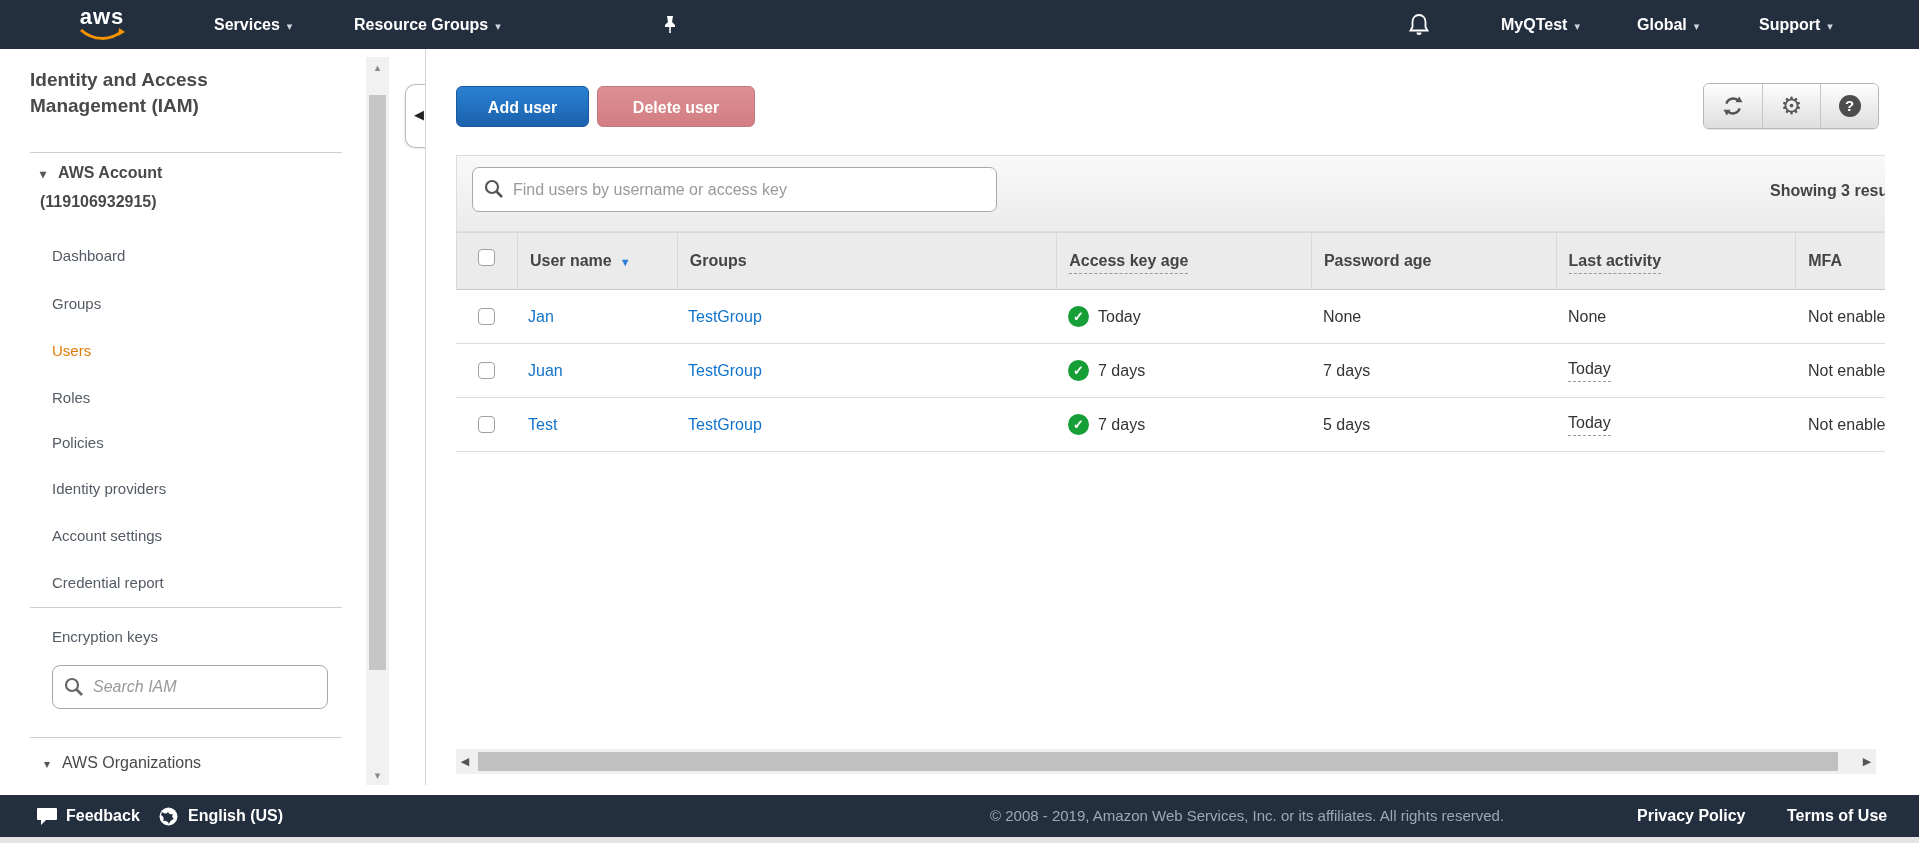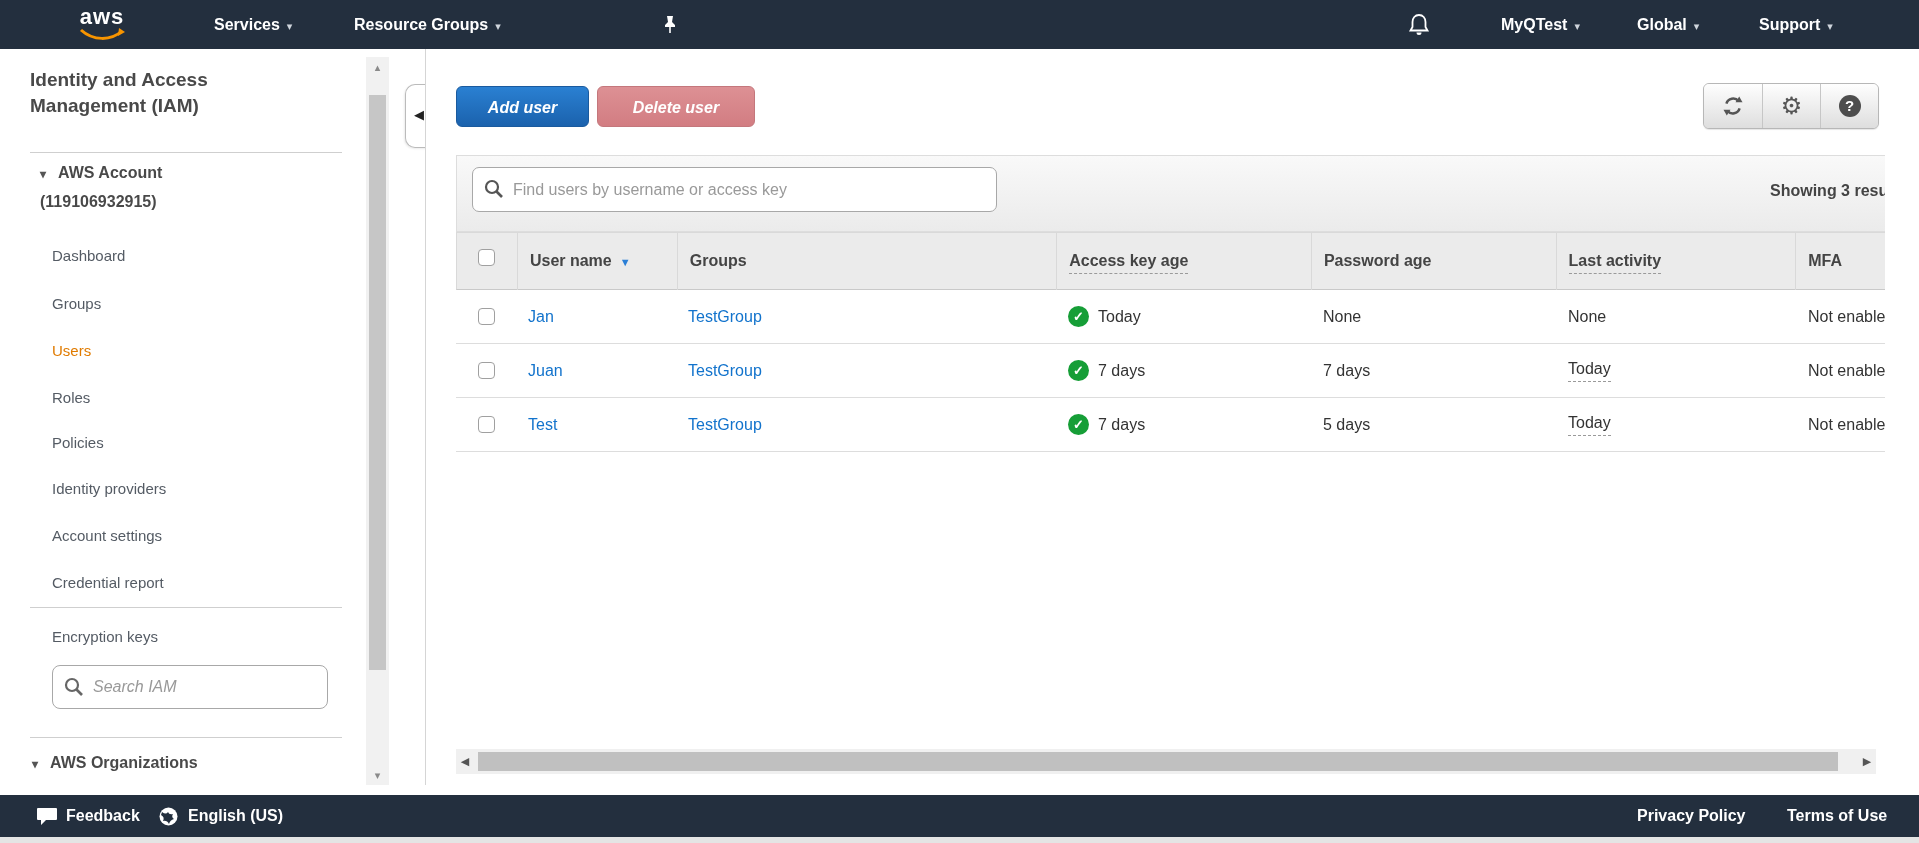--- a/index.html
+++ b/index.html
@@ -25,36 +25,36 @@
   .sb-div { position:absolute; left:30px; width:312px; height:0; border-top:1px solid #cfcfcf; }
   .sb-div1 { top:103px; } .sb-div2 { top:558px; } .sb-div3 { top:688px; }
   .sb-account { position:absolute; left:40px; top:110px; width:300px; font-size:16px; font-weight:bold; color:#494949; line-height:27px; cursor:pointer; }
   .sb-account .caret { font-size:12px; margin-right:12px; color:#555; }
   .sb-item { position:absolute; left:52px; font-size:15px; color:#545b64; cursor:pointer; white-space:nowrap; line-height:20px; }
   .sb-item.active { color:#e07b00; font-weight:normal; }
   .sb-searchwrap { position:absolute; left:52px; top:616px; width:276px; height:44px; }
   .sb-search { width:276px; height:44px; border:1px solid #a8a8a8; border-radius:8px; padding:0 10px 0 40px; font-size:16px; font-style:italic; color:#555; outline:none; font-family:"Liberation Sans", sans-serif; }
   .sb-search::placeholder { color:#999; font-style:italic; }
   .sb-searchwrap svg { position:absolute; left:12px; top:12px; }
-  .sb-org { position:absolute; left:32px; top:705px; font-size:16px; font-weight:bold; color:#494949; cursor:pointer; }
+  .sb-org { position:absolute; left:44px; top:705px; font-size:16px; font-weight:normal; color:#494949; cursor:pointer; }
   .sb-org .caret { font-size:12px; margin-right:12px; color:#555; }
 
   
   .sb-scroll { position:absolute; left:366px; top:57px; width:23px; height:728px; background:#f1f1f1; }
   .sb-scroll .arrow { position:absolute; left:0; width:23px; height:20px; text-align:center; line-height:20px; font-size:11px; color:#8a8a8a; cursor:pointer; }
   .sb-scroll .up { top:0; } .sb-scroll .down { bottom:0; }
   .sb-scroll .thumb { position:absolute; left:3px; top:38px; width:17px; height:575px; background:#c6c6c6; cursor:pointer; }
 
   
   .collapse-tab { position:absolute; left:405px; top:84px; width:28px; height:64px; background:#fff; border:1px solid #bbb; border-right:none; border-radius:10px 0 0 10px; cursor:pointer; box-shadow:-1px 1px 2px rgba(0,0,0,0.08); }
   .collapse-tab .tri { position:absolute; left:8px; top:22px; font-size:13px; color:#222; }
 
   
   .panel { position:absolute; left:425px; top:49px; width:1460px; height:736px; background:#fff; border-left:1px solid #d5d5d5; overflow:hidden; }
-  .btn { position:absolute; top:37px; height:41px; border-radius:6px; color:#fff; font-weight:bold; font-size:16px; text-align:center; line-height:41px; cursor:pointer;font-style:italic; }
+  .btn { position:absolute; top:37px; height:41px; border-radius:6px; color:#fff; font-weight:bold; font-size:16px; text-align:center; line-height:41px; cursor:pointer; }
   .btn-add { left:30px; width:133px; background:linear-gradient(#2a80d2,#1b62ad); border:1px solid #1a5a9e; }
   .btn-delete { left:171px; width:158px; background:linear-gradient(#dd9094,#d27d82); border:1px solid #c4777c; }
 
   .icon-group { position:absolute; left:1277px; top:34px; height:46px; display:flex; border:1px solid #b7b7b7; border-radius:6px; overflow:hidden; background:#eee; box-shadow:0 1px 1px rgba(0,0,0,0.1); }
   .icon-btn { width:58px; height:44px; background:linear-gradient(#fefefe,#dedede); border-left:1px solid #c6c6c6; display:flex; align-items:center; justify-content:center; cursor:pointer; }
   .icon-btn:first-child { border-left:none; }
   .glyph-gear { font-size:24px; color:#555; line-height:24px; }
   .q-circle { width:22px; height:22px; border-radius:50%; background:#4d4d4d; color:#fff; font-size:15px; font-weight:bold; text-align:center; line-height:22px; }
 
   .filter-strip { position:absolute; left:30px; top:106px; width:1500px; height:77px; background:linear-gradient(#f9f9f9,#ebebeb); border:1px solid #ddd; }
@@ -308,18 +308,19 @@
   <div class="footer">
     <svg class="f-icon" style="left:36px;" width="22" height="20" viewBox="0 0 22 20">
       <path d="M2 2 h18 a1 1 0 0 1 1 1 v10 a1 1 0 0 1 -1 1 h-10 l-5 5 v-5 h-3 a1 1 0 0 1 -1 -1 v-10 a1 1 0 0 1 1 -1 z" fill="#fff"></path>
     </svg>
     <div class="f-item" style="left:66px;">Feedback</div>
     <svg class="f-icon" style="left:158px;" width="21" height="21" viewBox="0 0 21 21">
       <circle cx="10.5" cy="10.5" r="9" fill="#fff"></circle>
       <path d="M4 6 q4 3 6 0 q1 3 5 2 q-2 3 1 5 q-4 1 -5 5 q-2 -4 -6 -3 q2 -4 -2 -6 z" fill="#232f3e"></path>
     </svg>
     <div class="f-item" style="left:188px;">English (US)</div>
+    <div class="f-copy">© 2008 - 2019, Amazon Web Services, Inc. or its affiliates. All rights reserved.</div>
     <div class="f-item" style="left:1637px;">Privacy Policy</div>
     <div class="f-item" style="left:1787px;">Terms of Use</div>
   </div>
   <div class="bottom-strip"></div>
 
 </div>
 
 </body></html>

